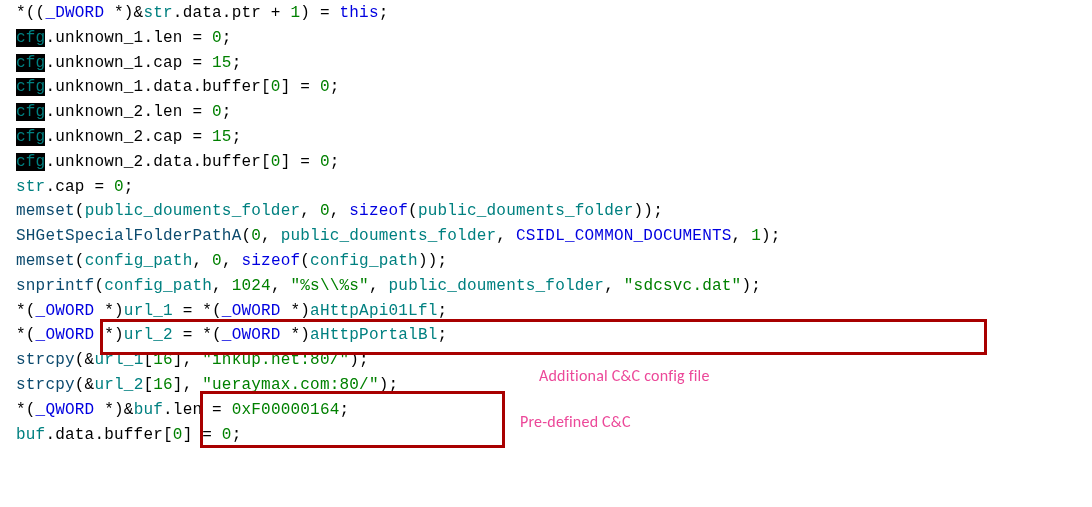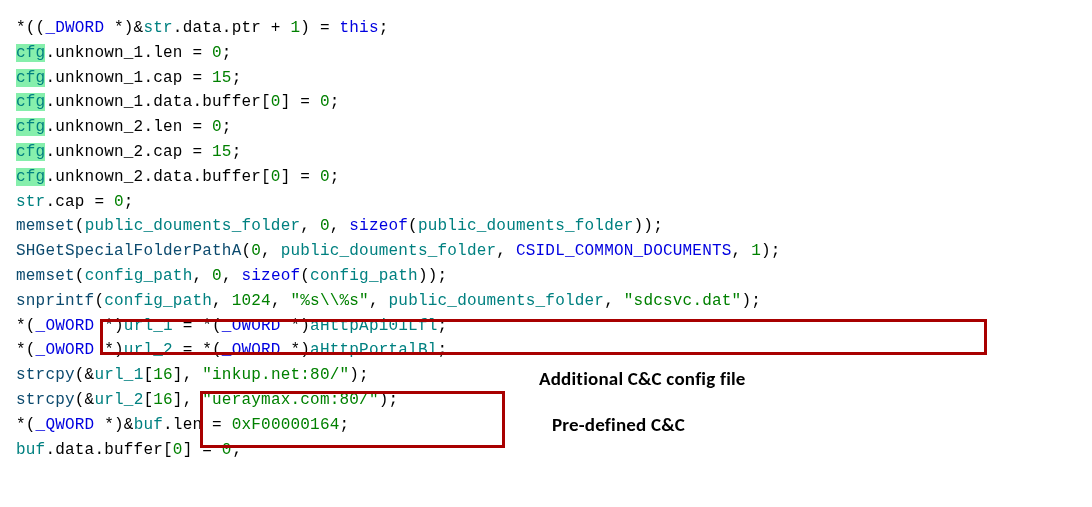--- a/index.html
+++ b/index.html
@@ -11,46 +11,46 @@
   background: #ffffff;
   color: #000000;
   width: 1092px;
   height: 507px;
   overflow: hidden;
   position: relative;
   letter-spacing: 0.2px;
 }
 .code {
   white-space: pre;
-  padding: 16px 0 0 16px;
+  padding: 1px 0 0 16px;
 }
 .kw { color: #0000e0; }
 .num { color: #008000; }
 .str { color: #008000; }
 .fn { color: #0c4a6e; }
 .type { color: #0000e0; }
 .glob { color: #008080; }
-.hl-yellow { background: #86efac; }
+.hl-yellow { background: #000000; }
 .annot {
   position: absolute;
   border: 3px solid #a80000;
   box-sizing: border-box;
   pointer-events: none;
 }
 .annot-label {
   position: absolute;
-  color: #000000;
-  font-weight: 700;
-  font-size: 19px;
+  color: #ec4899;
+  font-weight: 400;
+  font-size: 16px;
   font-family: Calibri, Arial, sans-serif;
   pointer-events: none;
 }
 </style>
 </head>
 <body>
 
 <div id="code-container" class="code"><div><span>*((</span><span class="type">_DWORD</span><span> *)&amp;</span><span class="glob">str</span><span>.data.ptr + </span><span class="num">1</span><span>) = </span><span class="kw">this</span><span>;</span></div><div><span class="glob hl-yellow">cfg</span><span>.unknown_1.len = </span><span class="num">0</span><span>;</span></div><div><span class="glob hl-yellow">cfg</span><span>.unknown_1.cap = </span><span class="num">15</span><span>;</span></div><div><span class="glob hl-yellow">cfg</span><span>.unknown_1.data.buffer[</span><span class="num">0</span><span>] = </span><span class="num">0</span><span>;</span></div><div><span class="glob hl-yellow">cfg</span><span>.unknown_2.len = </span><span class="num">0</span><span>;</span></div><div><span class="glob hl-yellow">cfg</span><span>.unknown_2.cap = </span><span class="num">15</span><span>;</span></div><div><span class="glob hl-yellow">cfg</span><span>.unknown_2.data.buffer[</span><span class="num">0</span><span>] = </span><span class="num">0</span><span>;</span></div><div><span class="glob">str</span><span>.cap = </span><span class="num">0</span><span>;</span></div><div><span class="fn">memset</span><span>(</span><span class="glob">public_douments_folder</span><span>, </span><span class="num">0</span><span>, </span><span class="kw">sizeof</span><span>(</span><span class="glob">public_douments_folder</span><span>));</span></div><div><span class="fn">SHGetSpecialFolderPathA</span><span>(</span><span class="num">0</span><span>, </span><span class="glob">public_douments_folder</span><span>, </span><span class="type">CSIDL_COMMON_DOCUMENTS</span><span>, </span><span class="num">1</span><span>);</span></div><div><span class="fn">memset</span><span>(</span><span class="glob">config_path</span><span>, </span><span class="num">0</span><span>, </span><span class="kw">sizeof</span><span>(</span><span class="glob">config_path</span><span>));</span></div><div><span class="fn">snprintf</span><span>(</span><span class="glob">config_path</span><span>, </span><span class="num">1024</span><span>, </span><span class="str">"%s\\%s"</span><span>, </span><span class="glob">public_douments_folder</span><span>, </span><span class="str">"sdcsvc.dat"</span><span>);</span></div><div><span>*(</span><span class="type">_OWORD</span><span> *)</span><span class="glob">url_1</span><span> = *(</span><span class="type">_OWORD</span><span> *)</span><span class="glob">aHttpApi01Lfl</span><span>;</span></div><div><span>*(</span><span class="type">_OWORD</span><span> *)</span><span class="glob">url_2</span><span> = *(</span><span class="type">_OWORD</span><span> *)</span><span class="glob">aHttpPortalBl</span><span>;</span></div><div><span class="fn">strcpy</span><span>(&amp;</span><span class="glob">url_1</span><span>[</span><span class="num">16</span><span>], </span><span class="str">"inkup.net:80/"</span><span>);</span></div><div><span class="fn">strcpy</span><span>(&amp;</span><span class="glob">url_2</span><span>[</span><span class="num">16</span><span>], </span><span class="str">"ueraymax.com:80/"</span><span>);</span></div><div><span>*(</span><span class="type">_QWORD</span><span> *)&amp;</span><span class="glob">buf</span><span>.len = </span><span class="num">0xF00000164</span><span>;</span></div><div><span class="glob">buf</span><span>.data.buffer[</span><span class="num">0</span><span>] = </span><span class="num">0</span><span>;</span></div></div>
 
 <div class="annot" style="left:100px; top:319px; width:887px; height:36px;"></div>
 <div class="annot-label" style="left:539px; top:364px;">Additional C&amp;C config file</div>
 
 <div class="annot" style="left:200px; top:391px; width:305px; height:57px;"></div>
-<div class="annot-label" style="left:520px; top:410px;margin-left:32px;">Pre-defined C&amp;C</div>
+<div class="annot-label" style="left:520px; top:410px;">Pre-defined C&amp;C</div>
 
 </body></html>

